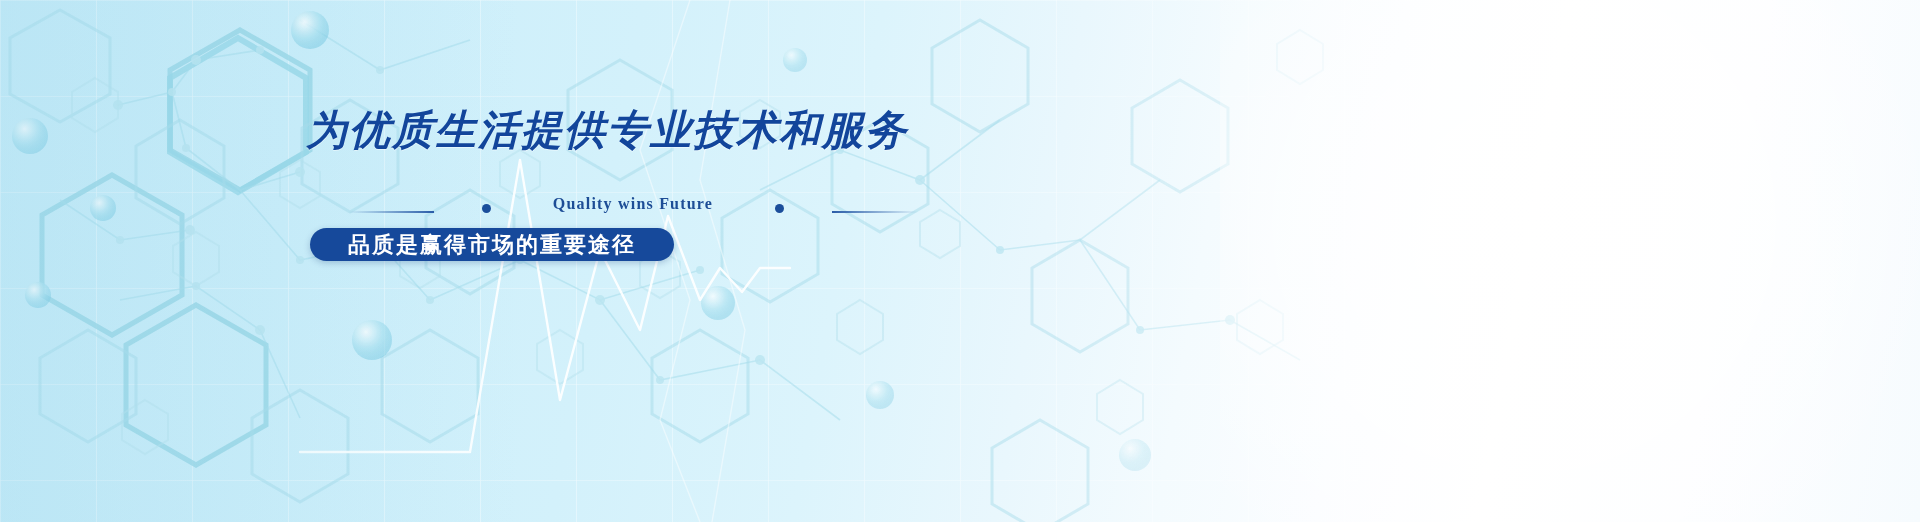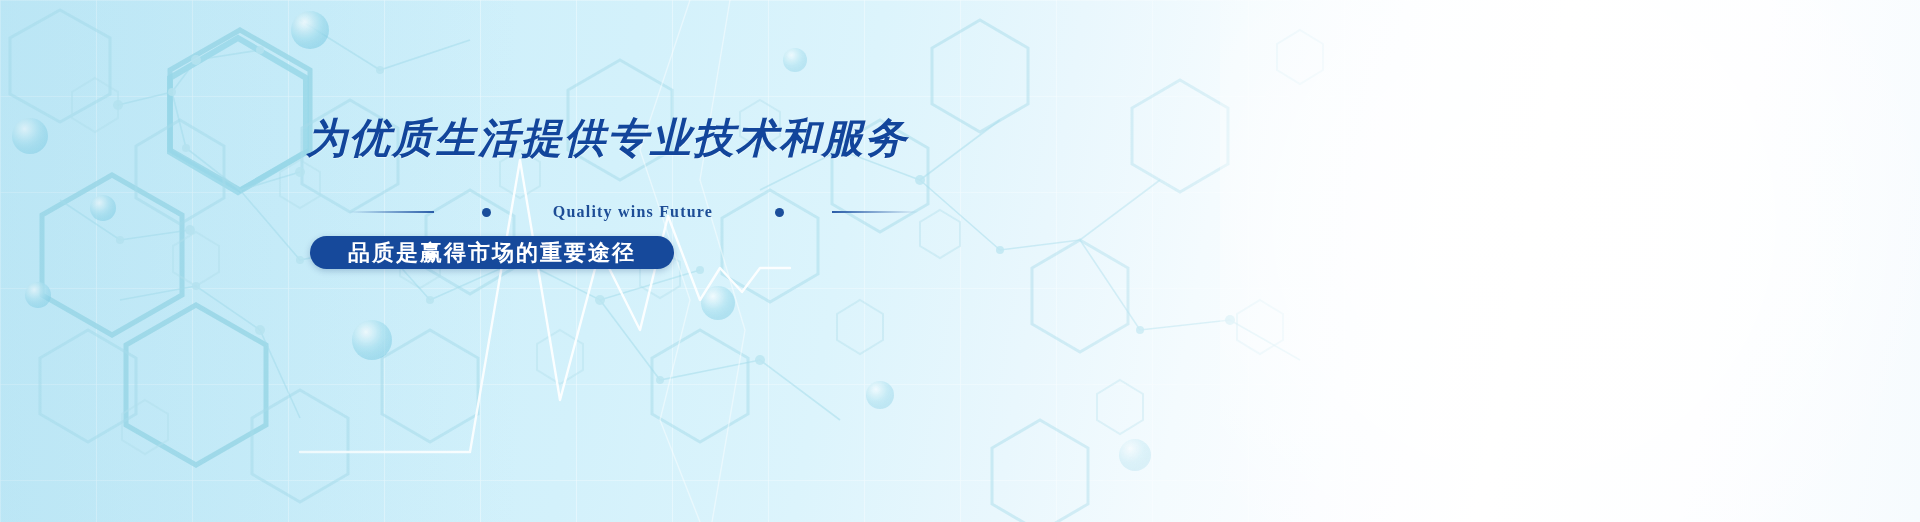--- a/index.html
+++ b/index.html
@@ -50,40 +50,40 @@
 
   .vignette-left {
     position:absolute; left:0; top:0; width:520px; height:522px;
     background:linear-gradient(to right, rgba(160,215,235,.30), rgba(160,215,235,0));
   }
 
   
   .content {
     position:absolute;
     left:310px;
-    top:118px;
+    top:110px;
     width:760px;
     z-index:20;
   }
 
   .headline {
     font-size:41px;
     line-height:1;
     font-weight:bold;
     font-style:italic;
     color:#12459b;
     letter-spacing:2px;
     white-space:nowrap;
     text-shadow:0 1px 0 rgba(255,255,255,.45);
     margin-left:-4px;
   }
 
   .sub-row {
     display:flex;
-    align-items:center;
+    align-items:flex-end;
     margin-top:44px;
     margin-left:38px;
     width:570px;
     gap:48px;
   }
   .sub-line {
     height:2px;
     flex:1 1 auto;
     background:linear-gradient(to right, rgba(26,79,158,0), #2a5ca8);
   }

